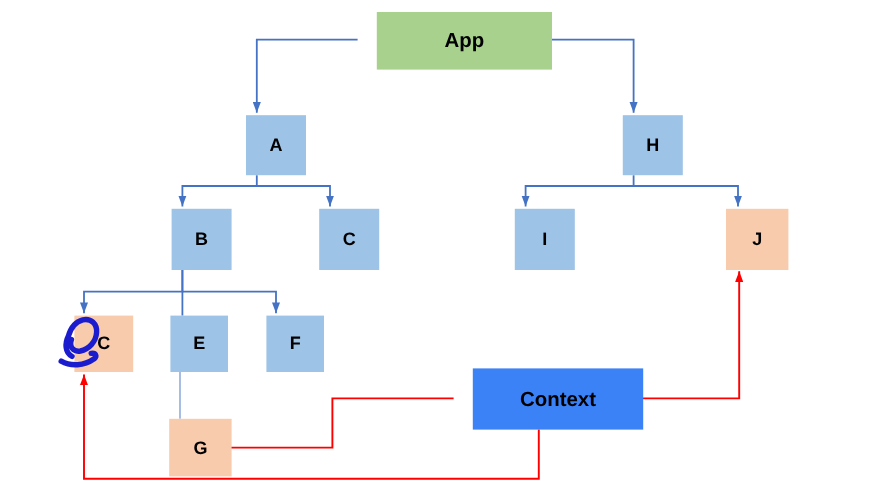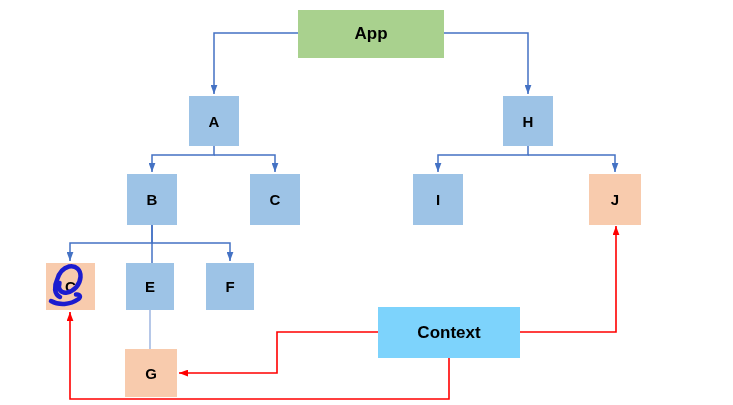--- a/index.html
+++ b/index.html
@@ -13,25 +13,26 @@
   .wires, .overlay{
     position:absolute;left:0;top:0;width:733px;height:405px;
     pointer-events:none;
   }
   .node{
     position:absolute;
     display:flex;align-items:center;justify-content:center;
     font-weight:bold;color:#000000;
     font-size:15px;
     box-sizing:border-box;
+    margin-left:16px;
   }
   .fill-green{background:#a9d18e;}
   .fill-blue{background:#9dc3e6;}
   .fill-orange{background:#f8cbad;}
-  .fill-yellow{background:#7dd3fc;}
+  .fill-yellow{background:#3b82f6;}
   .big-label{font-size:17px;}
 
   #n-app      {left:298px;top:10px;width:146px;height:48px;}
   #n-a        {left:189px;top:96px;width:50px;height:50px;}
   #n-h        {left:503px;top:96px;width:50px;height:50px;}
   #n-b        {left:127px;top:174px;width:50px;height:51px;}
   #n-c        {left:250px;top:174px;width:50px;height:51px;}
   #n-i        {left:413px;top:174px;width:50px;height:51px;}
   #n-j        {left:589px;top:174px;width:52px;height:51px;}
   #n-d        {left:46px; top:263px;width:49px;height:47px;}

